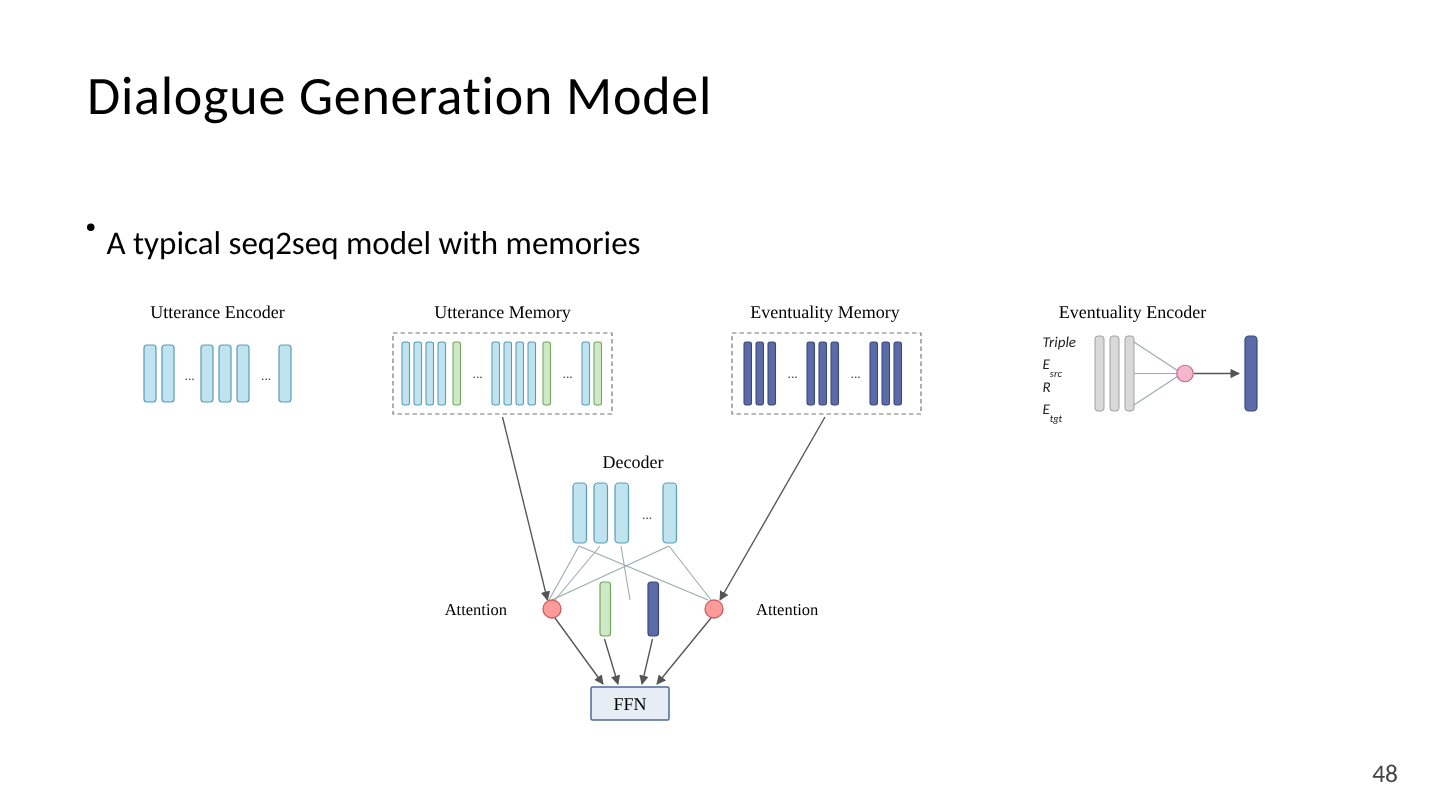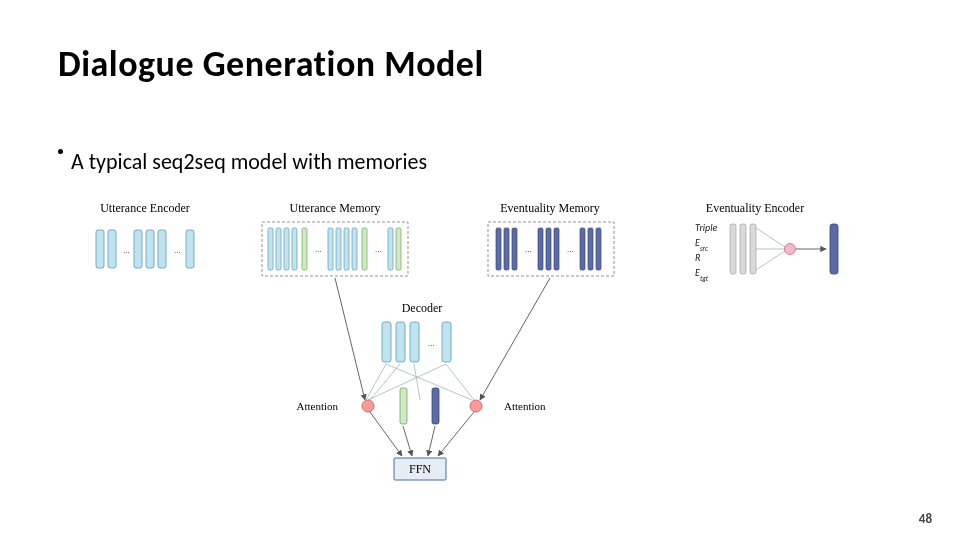--- a/index.html
+++ b/index.html
@@ -10,21 +10,21 @@
     font-family: Calibri, "Segoe UI", Arial, sans-serif;
     color: #000;
     position: relative;
     overflow: hidden;
   }
   .title {
     position: absolute;
     left: 58px;
     top: 42px;
     font-size: 36px;
-    font-weight: 700;
+    font-weight: 400;
     letter-spacing: 0.5px;
   }
   .bullet {
     position: absolute;
     left: 58px;
     top: 148px;
     font-size: 22px;
     display: flex;
     align-items: flex-start;
     gap: 8px;
@@ -32,23 +32,22 @@
   .bullet .dot {
     width: 5px; height: 5px; border-radius: 50%;
     background: #000;
     position: relative;
     top: 1px;
   }
   .slidenum {
     position: absolute;
     right: 28px;
     bottom: 14px;
-    font-size: 13px;
+    font-size: 17px;
     color: #444;
-    font-weight: bold;
   }
   .diagram {
     position: absolute;
     left: 90px;
     top: 200px;
     width: 800px;
     height: 300px;
   }
 </style>
 </head>

